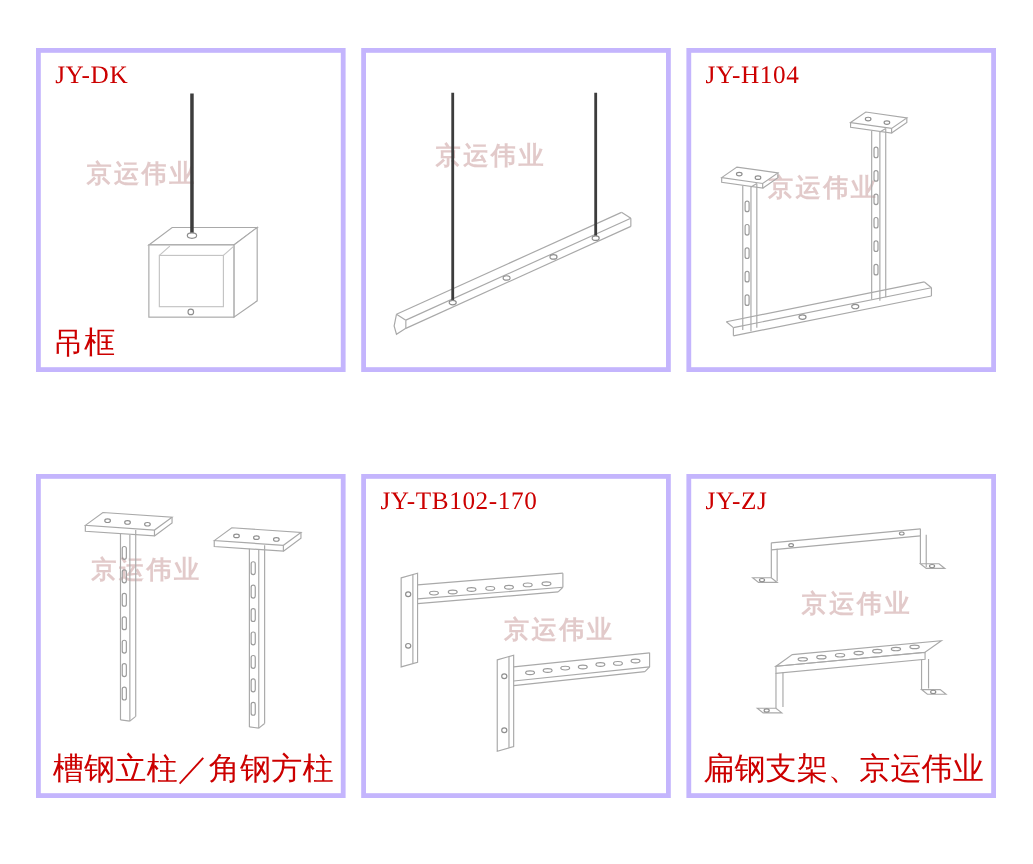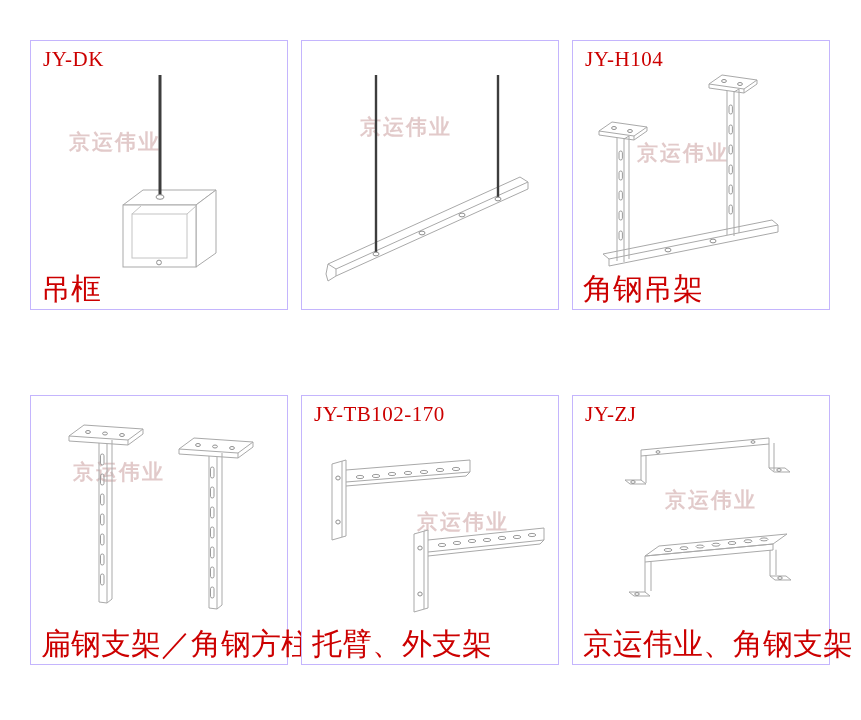--- a/index.html
+++ b/index.html
@@ -10,35 +10,35 @@
     overflow:hidden;
   }
   .grid {
     position:absolute; left:30px; top:40px;
     display:grid;
     grid-template-columns:repeat(3,258px);
     grid-template-rows:270px 270px;
     column-gap:13px; row-gap:85px;
   }
   .panel {
-    border:1px solid #c4b5fd;
+    border:4px solid #c4b5fd;
     background:#ffffff;
     display:flex; flex-direction:column;
     position:relative;
   }
   .code {
     height:32px; padding:6px 0 0 12px;
     color:#cc0000; font-size:21px; letter-spacing:0.5px;
     white-space:nowrap;
   }
   .art { flex:1; position:relative; }
   .art svg { position:absolute; left:0; top:0; width:100%; height:100%; }
   .name {
     height:32px; padding:0 0 8px 10px; line-height:24px;
-    color:#cc0000; font-size:30px; white-space:nowrap;
+    color:#cc0000; font-size:26px; white-space:nowrap;
   }
   .watermark {
     position:absolute;
     font-family:"Liberation Sans","DejaVu Sans",sans-serif;
     font-size:21px; font-weight:bold; letter-spacing:2px;
     color:rgba(202,158,158,0.55);
     white-space:nowrap; pointer-events:none;
   }
 </style>
 </head>
@@ -137,21 +137,20 @@
             <line x1="36" y1="193" x2="205" y2="159"></line>
             <line x1="30" y1="181" x2="36" y2="186"></line>
             <line x1="199" y1="147" x2="205" y2="152"></line>
             <line x1="36" y1="186" x2="36" y2="193"></line>
             <line x1="205" y1="152" x2="205" y2="159"></line>
             <ellipse cx="95" cy="177" rx="3" ry="1.9" stroke="#8f8f8f"></ellipse>
             <ellipse cx="140" cy="168" rx="3" ry="1.9" stroke="#8f8f8f"></ellipse>
           </g>
         </svg>
       </div>
-      <div class="name">角钢吊架</div>
     </section>
 
     <section class="panel">
       <div class="art">
         <span class="watermark" style="left:42px;top:62px;">京运伟业</span>
         <svg viewBox="0 0 256 204">
           <g stroke="#a9a9a9" stroke-width="1" fill="none">
 
             <polygon points="38,24 53,13 112,17 97,28" fill="#ffffff"></polygon>
             <polyline points="38,24 38,29 97,33 97,28"></polyline>
@@ -188,21 +187,21 @@
             <rect x="179.5" y="55" width="3.5" height="11" rx="1.75" stroke="#9b9b9b"></rect>
             <rect x="179.5" y="75" width="3.5" height="11" rx="1.75" stroke="#9b9b9b"></rect>
             <rect x="179.5" y="95" width="3.5" height="11" rx="1.75" stroke="#9b9b9b"></rect>
             <rect x="179.5" y="115" width="3.5" height="11" rx="1.75" stroke="#9b9b9b"></rect>
             <rect x="179.5" y="135" width="3.5" height="11" rx="1.75" stroke="#9b9b9b"></rect>
             <rect x="179.5" y="155" width="3.5" height="11" rx="1.75" stroke="#9b9b9b"></rect>
             <rect x="179.5" y="175" width="3.5" height="11" rx="1.75" stroke="#9b9b9b"></rect>
           </g>
         </svg>
       </div>
-      <div class="name">扁钢支架／角钢方柱</div>
+      <div class="name">槽钢立柱／角钢方柱</div>
     </section>
 
     <section class="panel">
       <div class="code">JY-TB102-170</div>
       <div class="art">
         <span class="watermark" style="left:115px;top:80px;">京运伟业</span>
         <svg viewBox="0 0 256 204">
           <g stroke="#a9a9a9" stroke-width="1" fill="none">
 
             <polygon points="30,36 44,32 44,108 30,112" fill="#ffffff"></polygon>
@@ -236,21 +235,20 @@
             <ellipse cx="140" cy="117" rx="3.8" ry="1.6" stroke="#9b9b9b"></ellipse>
             <ellipse cx="155" cy="115" rx="3.8" ry="1.6" stroke="#9b9b9b"></ellipse>
             <ellipse cx="170" cy="113" rx="3.8" ry="1.6" stroke="#9b9b9b"></ellipse>
             <ellipse cx="185" cy="112" rx="3.8" ry="1.6" stroke="#9b9b9b"></ellipse>
             <ellipse cx="200" cy="110" rx="3.8" ry="1.6" stroke="#9b9b9b"></ellipse>
             <ellipse cx="215" cy="109" rx="3.8" ry="1.6" stroke="#9b9b9b"></ellipse>
             <ellipse cx="230" cy="107" rx="3.8" ry="1.6" stroke="#9b9b9b"></ellipse>
           </g>
         </svg>
       </div>
-      <div class="name">托臂、外支架</div>
     </section>
 
     <section class="panel">
       <div class="code">JY-ZJ</div>
       <div class="art">
         <span class="watermark" style="left:92px;top:58px;">京运伟业</span>
         <svg viewBox="0 0 256 204">
           <g stroke="#a9a9a9" stroke-width="1" fill="none">
 
             <line x1="68" y1="22" x2="196" y2="10"></line>
@@ -279,17 +277,17 @@
             <line x1="78" y1="133.4" x2="78" y2="163"></line>
             <polygon points="56,164 72,164 77,168 61,168"></polygon>
             <ellipse cx="64" cy="166" rx="2.2" ry="1.4" stroke="#8f8f8f"></ellipse>
             <line x1="197" y1="122.2" x2="197" y2="148"></line>
             <line x1="203" y1="121.7" x2="203" y2="147"></line>
             <polygon points="197,148 213,148 218,152 202,152"></polygon>
             <ellipse cx="207" cy="150" rx="2.2" ry="1.4" stroke="#8f8f8f"></ellipse>
           </g>
         </svg>
       </div>
-      <div class="name">京运伟业、角钢支架</div>
+      <div class="name">扁钢支架、京运伟业</div>
     </section>
 
   </div>
 </div>
 
 </body></html>

